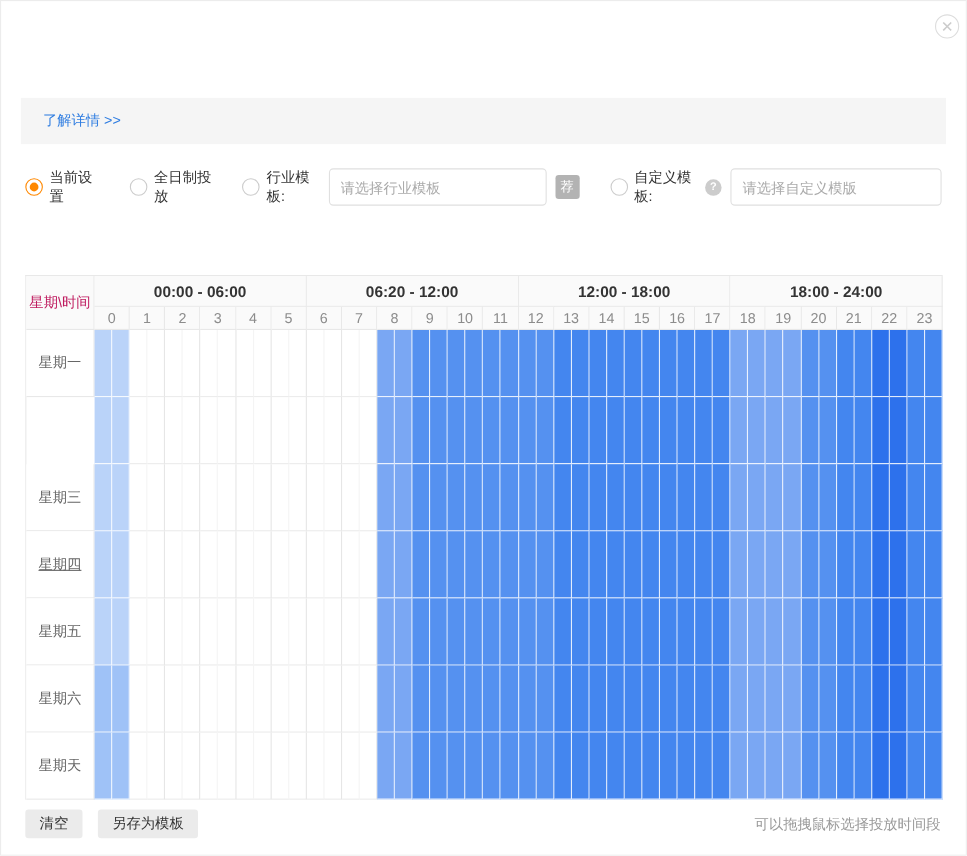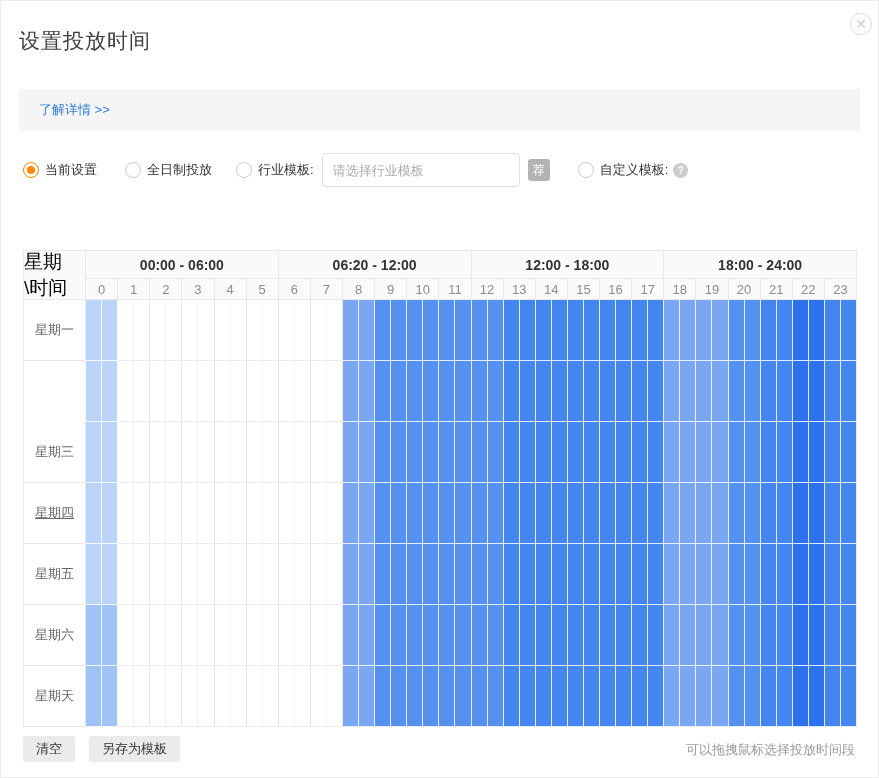--- a/index.html
+++ b/index.html
@@ -77,21 +77,21 @@
     display:grid;
     grid-template-columns:62px repeat(48, 1fr);
     grid-template-rows:28px 21px repeat(7, 61px);
     border-top:1px solid #e8e8e8; border-left:1px solid #e8e8e8;
     background:#fff;
   }
   .hdr {
     background:#fafafa; border-right:1px solid #e8e8e8; border-bottom:1px solid #e8e8e8;
     display:flex; align-items:center; justify-content:center;
   }
-  .hdr.corner { font-size:19px; color:#000000; }
+  .hdr.corner { font-size:13px; color:#be185d; }
   .hdr.group { font-size:14px; font-weight:bold; color:#333; }
   .hdr.hour { font-size:13px; color:#8c8c8c; }
   .day-label {
     background:#fff; border-right:1px solid #e8e8e8; border-bottom:1px solid #e8e8e8;
     display:flex; align-items:center; justify-content:center;
     font-size:13px; color:#666;
   }
   .c {
     border-right:1px solid #f4f4f4; border-bottom:1px solid #ececec; cursor:pointer;
   }
@@ -105,21 +105,20 @@
     font-family:"Liberation Sans","DejaVu Sans",sans-serif;
   }
   .gray-btn + .gray-btn { margin-left:14px; }
   .drag-hint { position:absolute; right:23px; top:740px; font-size:13px; color:#999; }
 </style>
 </head>
 <body>
 
 <div class="dialog">
 
-  <div class="title">设置投放时间</div>
   <div class="close-btn">✕</div>
 
   <div class="banner">
     <a>了解详情 &gt;&gt;</a>
   </div>
 
   <div class="options">
     <span class="radio checked"></span>
     <span class="opt-label">当前设置</span>
 
@@ -127,20 +126,21 @@
     <span class="opt-label">全日制投放</span>
 
     <span class="radio gap-md"></span>
     <span class="opt-label">行业模板:</span>
     <input class="text-input input-industry" placeholder="请选择行业模板" style="">
     <span class="badge">荐</span>
 
     <span class="radio gap-lg"></span>
     <span class="opt-label">自定义模板:</span>
     <span class="help-icon">?</span>
+    <input class="text-input input-custom" placeholder="请选择自定义模版" style="">
   </div>
 
 
   <div class="grid">
       <div class="hdr corner" style="grid-area: 1 / 1 / span 2 / span 1;">星期\时间</div>
       <div class="hdr group" style="grid-area: 1 / 2 / span 1 / span 12;">00:00 - 06:00</div>
       <div class="hdr group" style="grid-area: 1 / 14 / span 1 / span 12;">06:20 - 12:00</div>
       <div class="hdr group" style="grid-area: 1 / 26 / span 1 / span 12;">12:00 - 18:00</div>
       <div class="hdr group" style="grid-area: 1 / 38 / span 1 / span 12;">18:00 - 24:00</div>
       <div class="hdr hour" style="grid-area: 2 / 2 / span 1 / span 2;">0</div>

